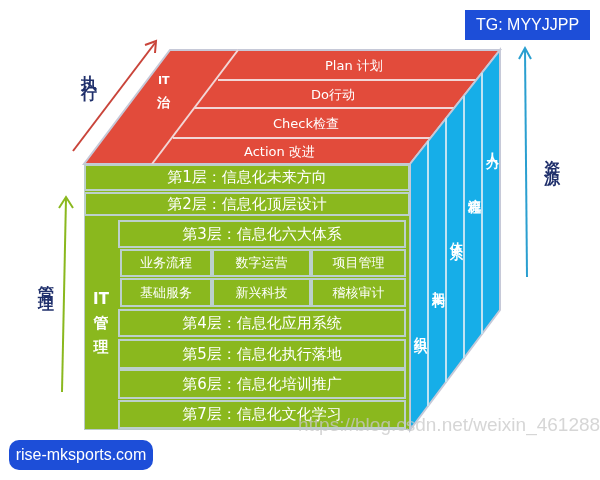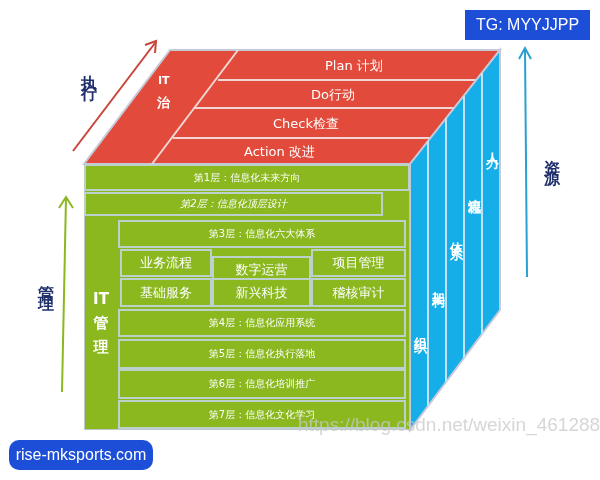--- a/index.html
+++ b/index.html
@@ -4,21 +4,21 @@
 <style>
   html, body { margin:0; padding:0; background:#ffffff; }
   body { width:600px; height:480px; position:relative; overflow:hidden;
          font-family:"DejaVu Sans", "Liberation Sans", sans-serif; }
   svg.cube { position:absolute; left:0; top:0; }
   .side-label { position:absolute; color:#1f2f6b; font-weight:bold; font-size:16px;
                 writing-mode:vertical-rl; letter-spacing:10px; }
   .front { position:absolute; left:84px; top:164px; width:326px; height:266px;
            background:#8ab81e; border:1px solid #b9c9c9; box-sizing:border-box; }
   .row { position:absolute; background:#8ab81e; border:2px solid #bcd0cc; box-sizing:border-box;
-         color:#ffffff; font-size:10px; display:flex; align-items:center; justify-content:center; }
+         color:#ffffff; font-size:15px; display:flex; align-items:center; justify-content:center; }
   .cell { position:absolute; background:#8ab81e; border:2px solid #bcd0cc; box-sizing:border-box;
           color:#ffffff; font-size:13px; display:flex; align-items:center; justify-content:center;text-align:right; }
   .it-mgmt { position:absolute; left:84px; top:216px; width:34px; height:214px;
              color:#ffffff; font-weight:bold; font-size:15px; display:flex; flex-direction:column;
              align-items:center; justify-content:center; line-height:24px; }
   .top-text { position:absolute; color:#ffffff; font-size:13px; }
   .right-text { position:absolute; color:#ffffff; font-weight:bold; font-size:13px;
                 writing-mode:vertical-rl; letter-spacing:4px; }
   .badge { position:absolute; background:#1d4ed8; color:#ffffff; font-family:"Liberation Sans", sans-serif; }
   .csdn { position:absolute; color:rgba(200,200,200,0.75); font-family:"Liberation Sans", sans-serif; font-size:19px; }
@@ -70,36 +70,36 @@
 <div class="top-text" style="left:157px; top:94px; font-weight:bold;">治</div>
 <div class="top-text" style="left:325px; top:57px;">Plan 计划</div>
 <div class="top-text" style="left:311px; top:86px;">Do行动</div>
 <div class="top-text" style="left:273px; top:115px;">Check检查</div>
 <div class="top-text" style="left:244px; top:143px;">Action 改进</div>
 
 <div class="front"></div>
 <div class="row" style="left:84px; top:164px; width:326px; height:27px;">
     <span>第1层：信息化未来方向</span>
   </div>
-<div class="row" style="left:84px; top:192px; width:299px; height:24px;font-style:italic;">
+<div class="row" style="left:84px; top:192px; width:326px; height:24px;">
     <span>第2层：信息化顶层设计</span>
   </div>
 
 <div class="it-mgmt">
   <span>IT</span>
   <span>管</span>
   <span>理</span>
 </div>
 
 <div class="row" style="left:118px; top:220px; width:288px; height:28px;">
     <span>第3层：信息化六大体系</span>
   </div>
 
 <div class="cell" style="left:120px; top:249px; width:92px; height:28px;">业务流程</div>
-<div class="cell" style="left:212px; top:249px; width:99px; height:28px;margin-top:7px;">数字运营</div>
+<div class="cell" style="left:212px; top:249px; width:99px; height:28px;">数字运营</div>
 <div class="cell" style="left:311px; top:249px; width:95px; height:28px;">项目管理</div>
 <div class="cell" style="left:120px; top:278px; width:92px; height:29px;">基础服务</div>
 <div class="cell" style="left:212px; top:278px; width:99px; height:29px;">新兴科技</div>
 <div class="cell" style="left:311px; top:278px; width:95px; height:29px;">稽核审计</div>
 
 <div class="row" style="left:118px; top:309px; width:288px; height:28px;">
     <span>第4层：信息化应用系统</span>
   </div>
 <div class="row" style="left:118px; top:339px; width:288px; height:30px;">
     <span>第5层：信息化执行落地</span>

